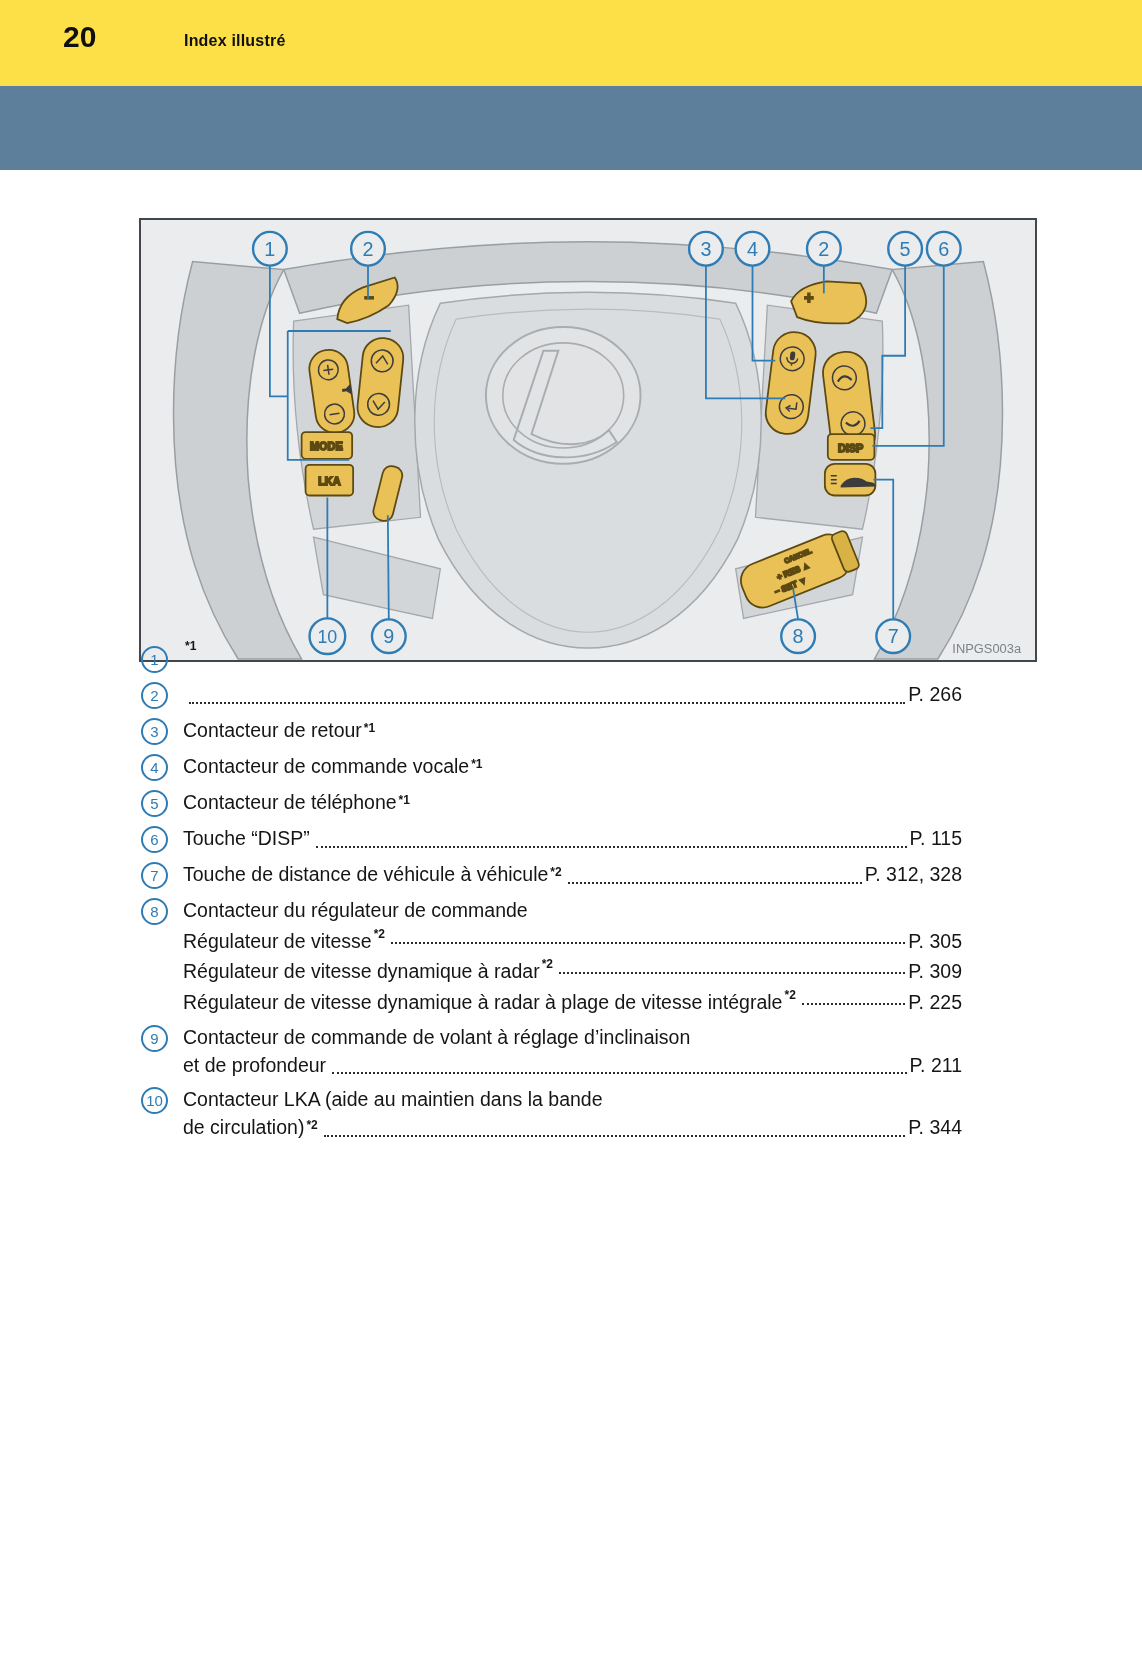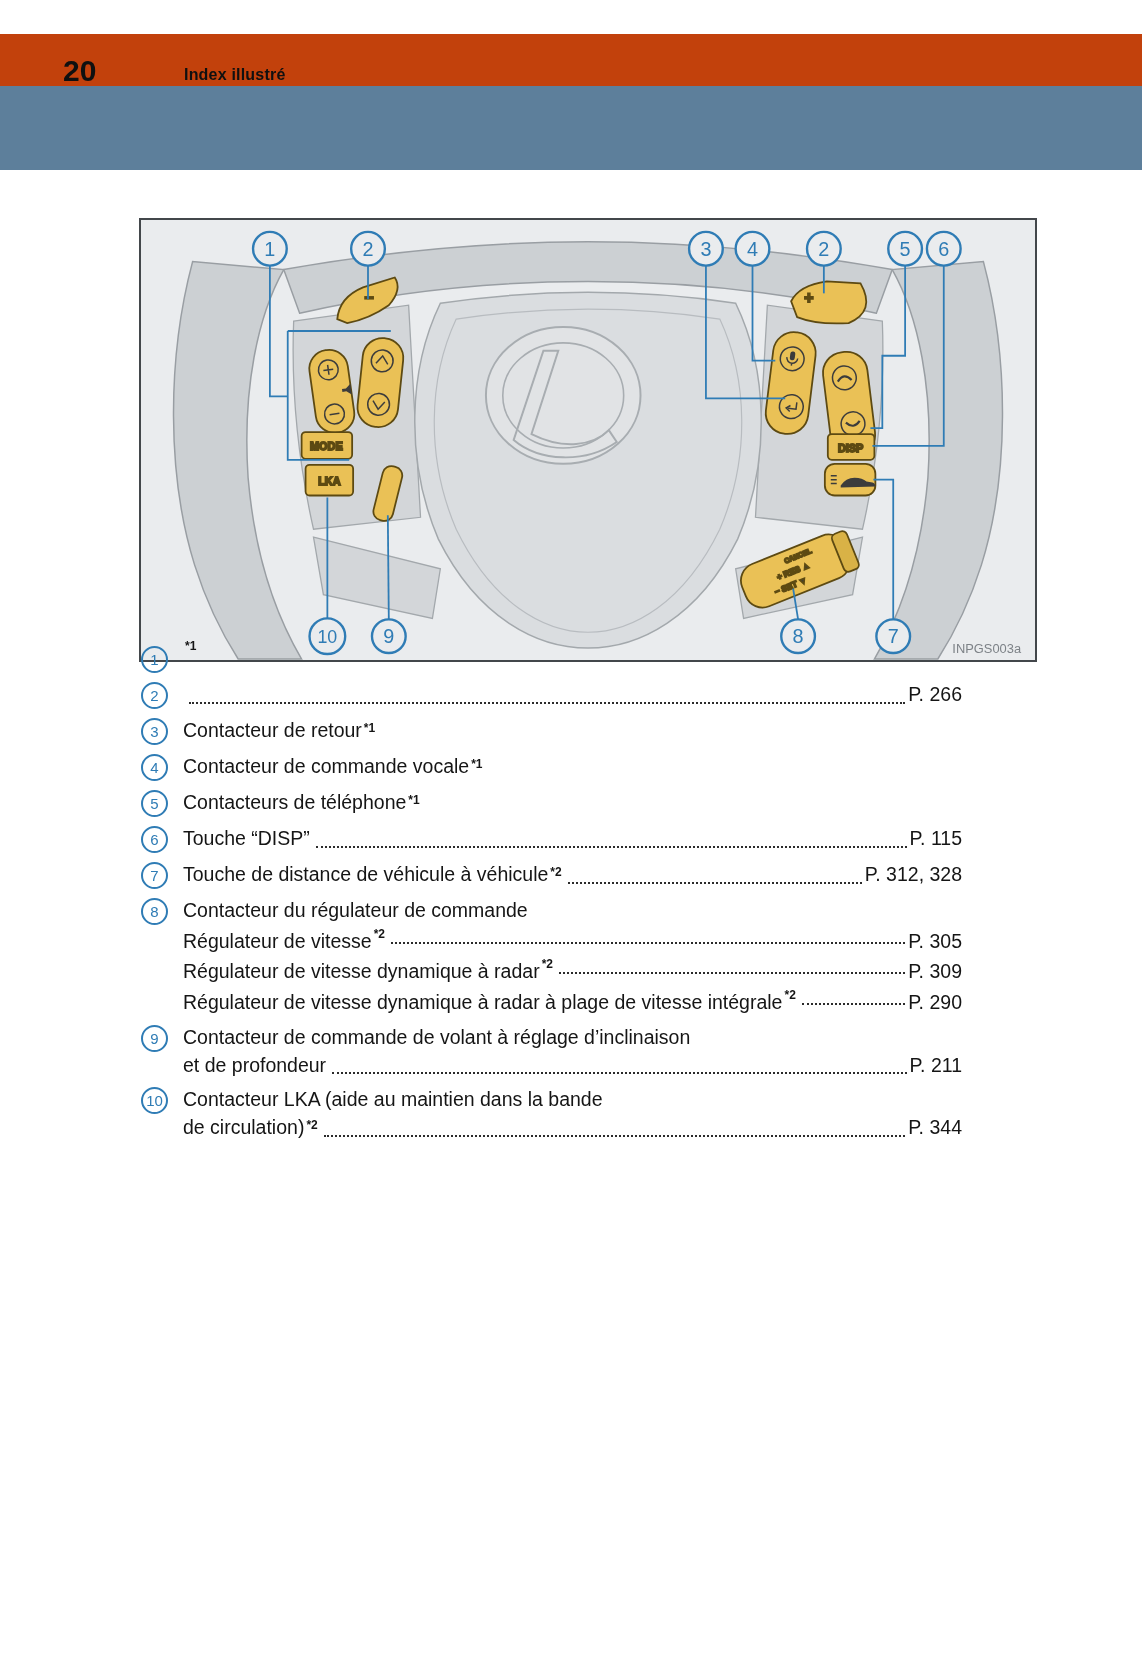--- a/index.html
+++ b/index.html
@@ -1,21 +1,21 @@
 <!DOCTYPE html>
 <html><head>
 <meta charset="utf-8">
 <style>
   html,body{margin:0;padding:0;}
   body{
     width:1142px;height:1654px;background:#ffffff;position:relative;
     font-family:"Liberation Sans", sans-serif;color:#141414;
     -webkit-font-smoothing:antialiased;
   }
-  .header-band{position:absolute;left:0;top:0;width:1142px;height:93px;background:#c2410c;margin-top:34px;}
+  .header-band{position:absolute;left:0;top:0;width:1142px;height:93px;background:#fde047;}
   .page-number{position:absolute;left:63px;top:20px;font-size:30px;font-weight:bold;color:#101010;}
   .header-title{position:absolute;left:184px;top:32px;font-size:16px;font-weight:bold;color:#101010;letter-spacing:.2px;}
   .dark-band{position:absolute;left:0;top:86px;width:1142px;height:84px;background:#5d7f9b;}
 
   .figure-frame{
     position:absolute;left:139px;top:218px;width:894px;height:440px;
     border:2px solid #43474b;background:#eaecee;
   }
   .figure-frame svg{display:block;width:100%;height:100%;}
   svg text{font-family:"Liberation Sans",sans-serif;}
@@ -272,21 +272,21 @@
       <span class="txt">Contacteur de commande vocale</span>
           <sup class="fn">*1</sup>
     </div>
       </div>
   </div>
 
   <div class="row">
     <div class="badge">5</div>
     <div class="entry">
         <div class="line">
-      <span class="txt">Contacteurs de téléphone</span>
+      <span class="txt">Contacteur de téléphone</span>
           <sup class="fn">*1</sup>
     </div>
       </div>
   </div>
 
   <div class="row">
     <div class="badge">6</div>
     <div class="entry">
         <div class="line">
       <span class="txt">Touche “DISP”</span>
@@ -323,21 +323,21 @@
       <div class="line subline">
         <span class="txt">Régulateur de vitesse dynamique à radar</span>
           <sup class="fn">*2</sup>
         <span class="leader"></span>
         <span class="pref">P. 309</span>
       </div>
       <div class="line subline">
         <span class="txt">Régulateur de vitesse dynamique à radar à plage de vitesse intégrale</span>
           <sup class="fn">*2</sup>
         <span class="leader"></span>
-        <span class="pref">P. 290</span>
+        <span class="pref">P. 225</span>
       </div>
     </div>
   </div>
 
   <div class="row">
     <div class="badge">9</div>
     <div class="entry">
       <div class="line">
           <span class="txt">Contacteur de commande de volant à réglage d’inclinaison</span>
         </div>

